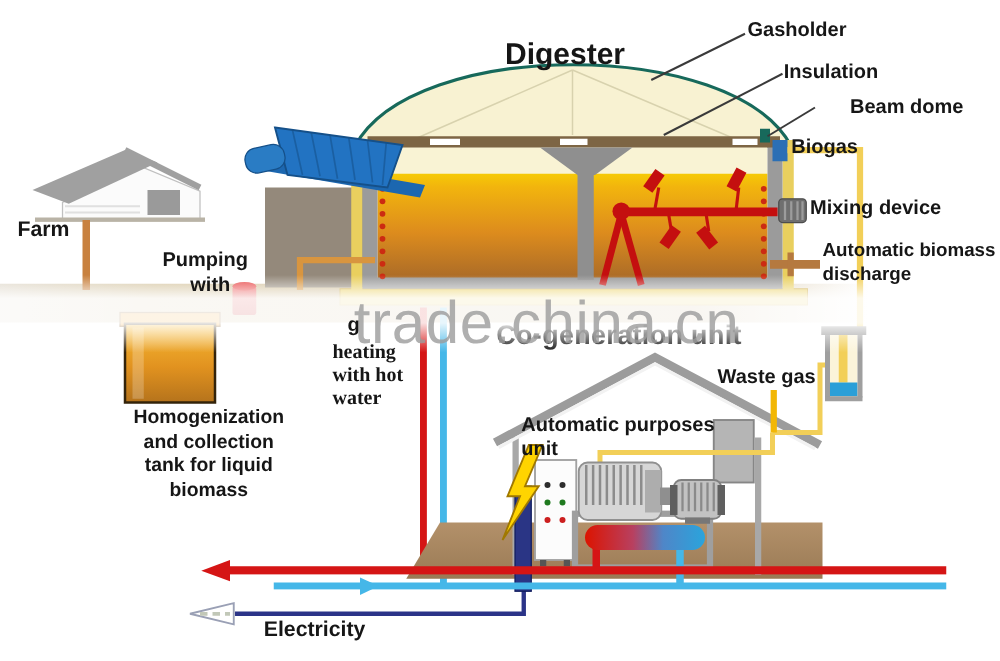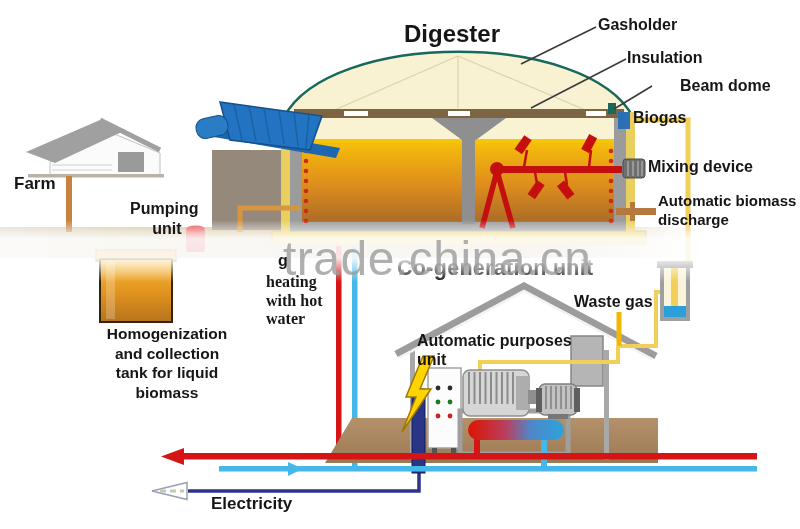--- a/index.html
+++ b/index.html
@@ -1,20 +1,20 @@
 <!DOCTYPE html>
 <html style="--slurry-top: #f6ca06; --slurry-bottom: #a96a28; --dome-fill: #f8f2d2; --dome-stroke: #17695b; --hot-pipe: #d51515; --cold-pipe: #45b7e8; --electricity-line: #2b3488; --gas-pipe: #f2cf58; --waste-gas-pipe: #f2b705; --mixer-red: #c40f0f; --charger-blue: #2273c2; --tank-orange: #f6b62e; --watermark-gray: #9c9c9c;"><head>
 <meta charset="utf-8">
 <style>
   html,body{margin:0;padding:0;background:#fff;}
   #stage{position:relative;width:800px;height:529px;background:#ffffff;overflow:hidden;
          font-family:"Liberation Sans",sans-serif;}
   #diagram{position:absolute;left:0;top:0;}
   .label{position:absolute;font-weight:bold;color:#161616;white-space:pre-line;line-height:1.18;}
-  .lab-digester-title{left:404px;top:20px;font-size:24px;}
+  .lab-digester-title{left:404px;top:30px;font-size:24px;}
   .lab-gasholder{left:598px;top:16px;font-size:16px;}
   .lab-insulation{left:627px;top:49px;font-size:16px;}
   .lab-beamdome{left:680px;top:77px;font-size:16px;}
   .lab-biogas{left:633px;top:109px;font-size:16px;}
   .lab-mixing{left:648px;top:158px;font-size:16px;}
   .lab-digested{left:658px;top:191px;font-size:15px;line-height:19px;}
   .lab-screw{left:199px;top:59px;font-size:15.5px;line-height:19px;}
   .lab-farm{left:14px;top:174px;font-size:17px;}
   .lab-pumping{left:130px;top:199px;font-size:16px;line-height:20px;white-space:pre-wrap;}
   .lab-homog{left:78px;top:324px;width:178px;text-align:center;font-size:15.5px;line-height:19.5px;}
@@ -263,21 +263,21 @@
 <div class="label lab-digester-title">Digester</div>
 <div class="label lab-gasholder">Gasholder</div>
 <div class="label lab-insulation">Insulation</div>
 <div class="label lab-beamdome">Beam dome</div>
 <div class="label lab-biogas">Biogas</div>
 <div class="label lab-mixing">Mixing device</div>
 <div class="label lab-digested">Automatic biomass
 discharge</div>
 <div class="label lab-farm">Farm</div>
 <div class="label lab-pumping">Pumping
-     unit</div>
+     with</div>
 <div class="label lab-homog">Homogenization
 and collection
 tank for liquid
 biomass</div>
 <div class="label lab-g">g</div>
 <div class="label lab-heating">heating
 with hot
 water</div>
 <div class="label lab-wastegas">Waste gas</div>
 <div class="label lab-auto">Automatic purposes

